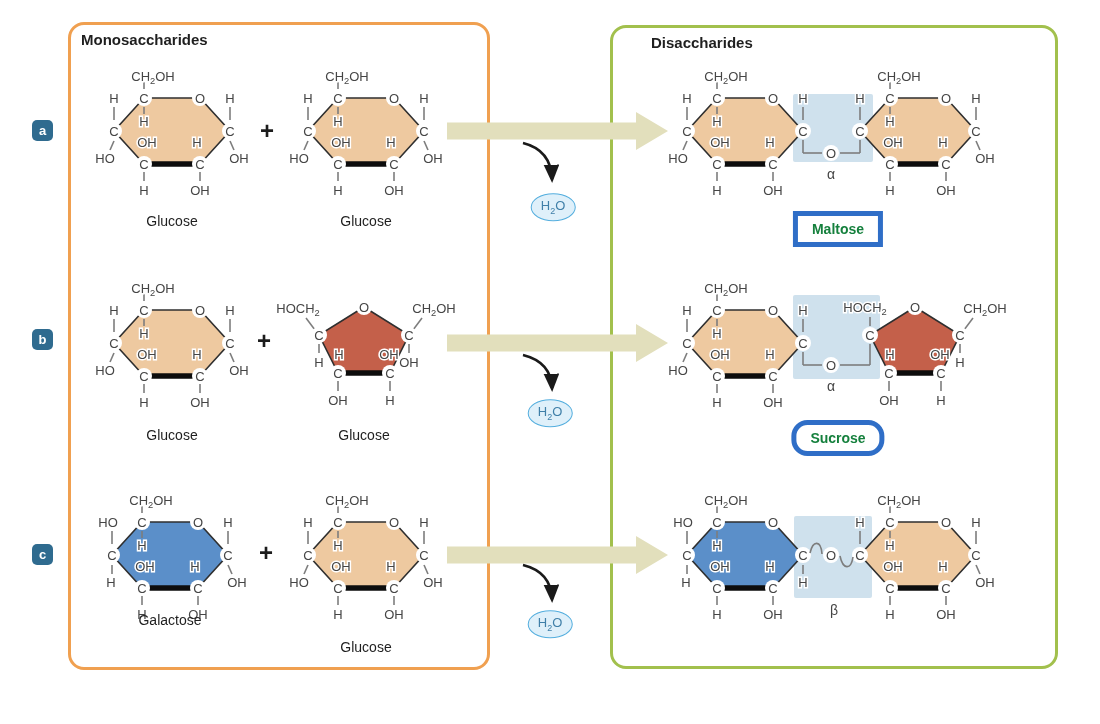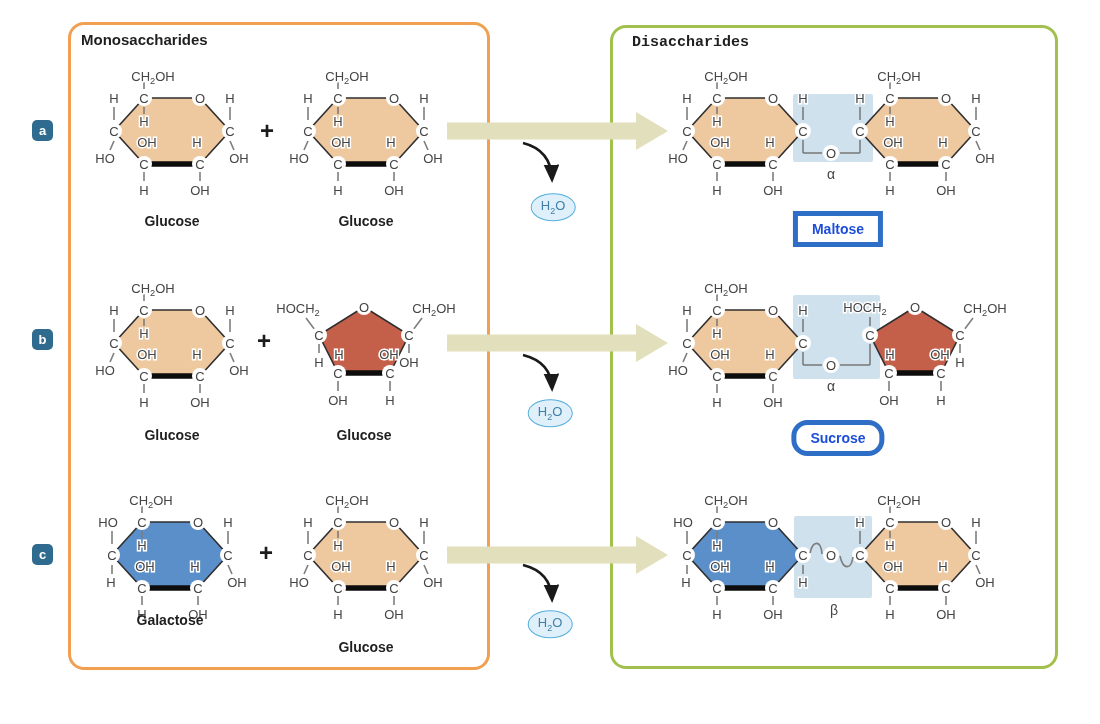--- a/index.html
+++ b/index.html
@@ -3,38 +3,38 @@
 <meta charset="utf-8">
 <style>
   html,body{margin:0;padding:0;background:#fff;}
   .canvas{position:relative;width:1100px;height:724px;background:#ffffff;overflow:hidden;
           font-family:"Liberation Sans","DejaVu Sans",sans-serif;}
   .panel{position:absolute;border:3px solid;border-radius:16px;background:#ffffff;z-index:1;}
   .panel-title{position:absolute;font-weight:bold;font-size:15px;color:#1f1f1f;z-index:3;}
   .badge{position:absolute;width:21px;height:21px;border-radius:5px;color:#fff;font-weight:bold;
          font-size:13px;display:flex;align-items:center;justify-content:center;z-index:3;}
   .plus{position:absolute;transform:translate(-50%,-50%);font-size:24px;font-weight:bold;color:#1c1c1c;z-index:3;}
-  .sugar-name{position:absolute;transform:translateX(-50%);font-weight:bold;font-size:14px;color:#1f1f1f;z-index:3;white-space:nowrap;}
+  .sugar-name{position:absolute;transform:translateX(-50%);font-weight:normal;font-size:14px;color:#1f1f1f;z-index:3;white-space:nowrap;}
   .product-box{position:absolute;transform:translateX(-50%);border:5px solid;background:#fff;
-               font-weight:bold;font-size:14px;color:#1d4ed8;padding:5px 14px;z-index:3;white-space:nowrap;}
+               font-weight:bold;font-size:14px;color:#15803d;padding:5px 14px;z-index:3;white-space:nowrap;}
   .water{position:absolute;transform:translate(-50%,-50%);border:1.6px solid;border-radius:50%;
          font-size:13px;padding:4px 9px;z-index:3;white-space:nowrap;}
   .water sub{font-size:9px;}
   svg.chem{position:absolute;left:0;top:0;z-index:2;}
 </style>
 </head>
 <body>
 
 <div class="canvas">
 
   <div class="panel" id="panel-left" style="left: 68px; top: 22px; width: 416px; height: 642px; border-color: rgb(240, 160, 80);"></div>
   <div class="panel" id="panel-right" style="left: 610px; top: 25px; width: 442px; height: 638px; border-color: rgb(162, 192, 77);"></div>
 
   <div class="panel-title" style="left:81px;top:31px;">Monosaccharides</div>
-  <div class="panel-title" style="left:632px;top:34px;font-family:Liberation Mono, monospace;">Disaccharides</div>
+  <div class="panel-title" style="left:651px;top:34px;">Disaccharides</div>
 
   <div class="badge" style="left: 32px; top: 120px; background: rgb(47, 107, 143);">a</div>
   <div class="badge" style="left: 32px; top: 329px; background: rgb(47, 107, 143);">b</div>
   <div class="badge" style="left: 32px; top: 544px; background: rgb(47, 107, 143);">c</div>
 
   <div class="plus" style="left:267px;top:131px;">+</div>
   <div class="plus" style="left:264px;top:341px;">+</div>
   <div class="plus" style="left:266px;top:553px;">+</div>
 
   <div class="sugar-name" style="left:172px;top:213px;">Glucose</div>

